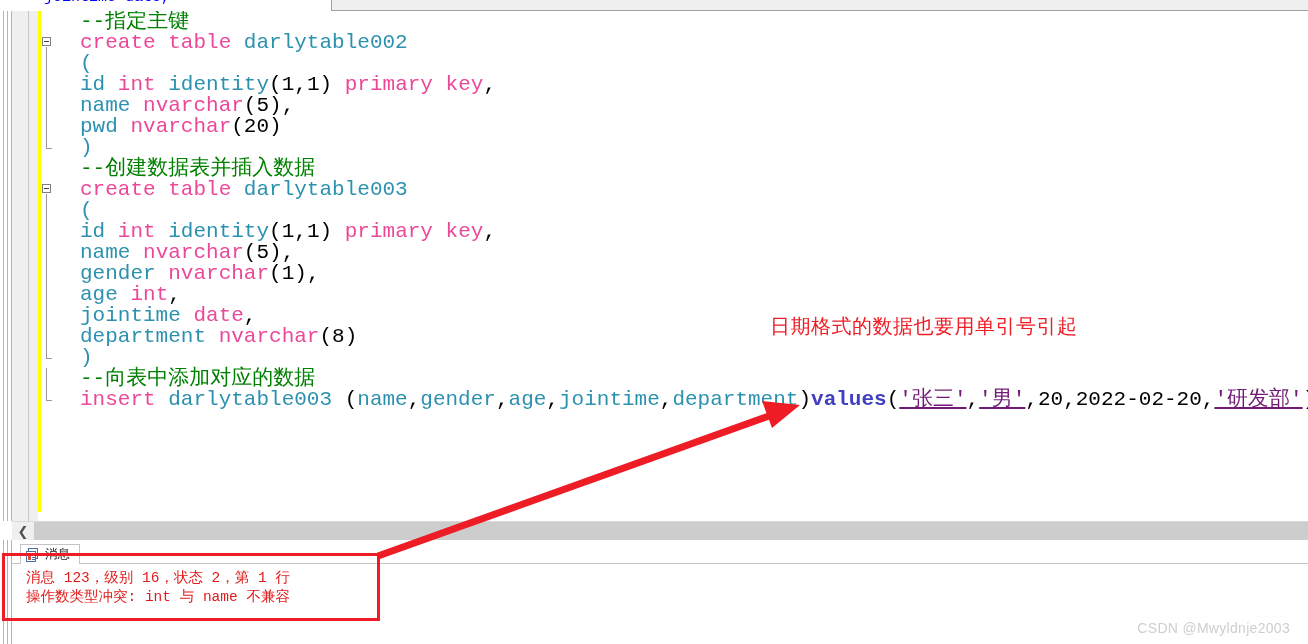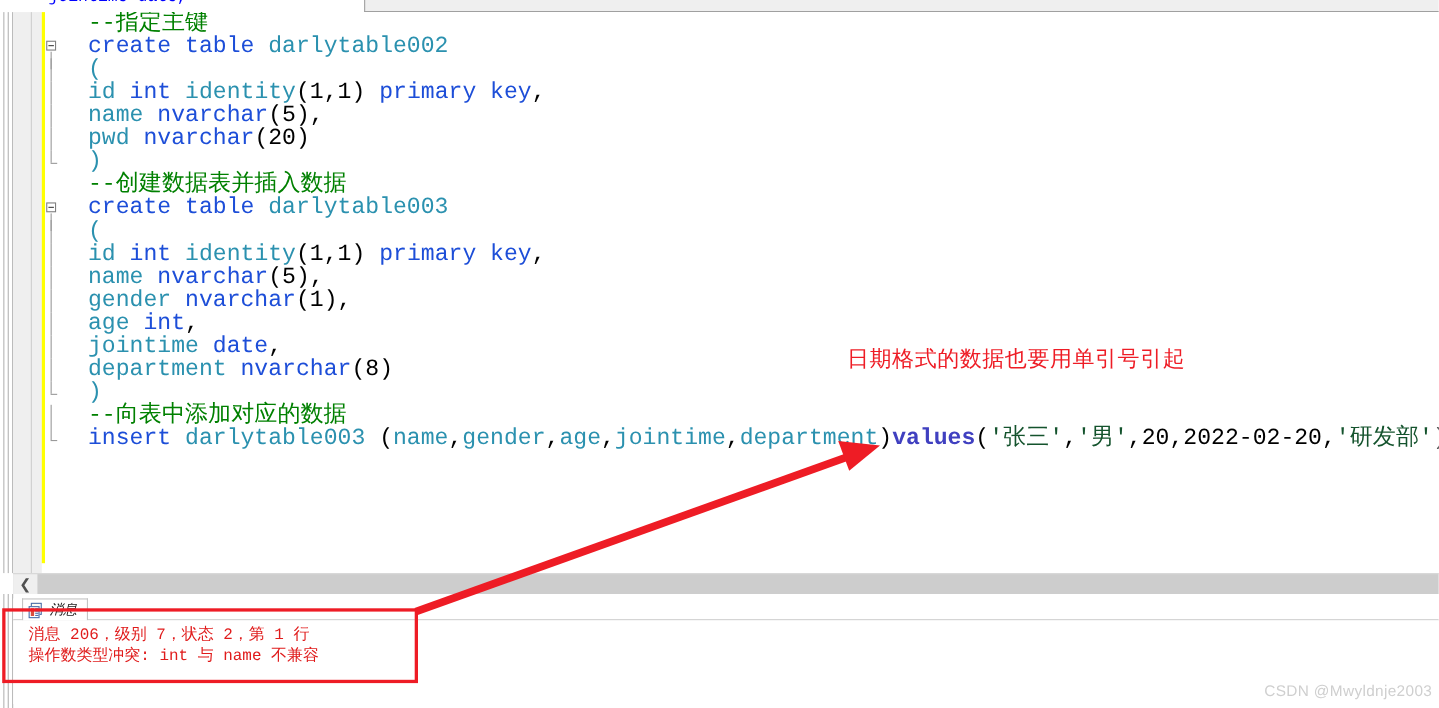--- a/index.html
+++ b/index.html
@@ -93,25 +93,25 @@
   .code {
     position: absolute;
     left: 3px; top: 0;
     font-family: "Liberation Mono", monospace;
     font-size: 21px;
     line-height: 21px;
     white-space: pre;
     margin-left: 36px;
   }
   .ln { height: 21px; white-space: pre; }
-  .kw   { color: #1d4ed8; }
+  .kw   { color: #ec4899; }
   .id   { color: #2b91af; text-align: right; }
   .cmt  { color: #008000; }
   .num  { color: #000000; }
-  .str  { color: #14532d; }
+  .str  { color: #701a75; text-decoration: underline; }
   .pun  { color: #000000; }
   .fn   { color: #4040c0; font-weight: bold; text-align: right; }
 
   
   .fold-col {
     position: absolute;
     left: 0; top: 0;
     width: 14px; bottom: 0;
   }
   .fold-box {
@@ -217,21 +217,20 @@
     height: 20px;
     padding: 0 9px 0 5px;
     background: #ffffff;
     border: 1px solid #c4c4c4;
     border-bottom: none;
     display: flex;
     align-items: center;
     gap: 5px;
     font-size: 12.5px;
     color: #1a1a1a;
-    font-style: italic;
   }
   .tab-icon {
     width: 14px; height: 14px;
     position: relative;
     flex: 0 0 auto;
   }
   .tab-icon .pg {
     position: absolute;
     left: 2px; top: 0px;
     width: 10px; height: 11px;
@@ -282,21 +281,21 @@
     left: 2px; top: 553px;
     width: 378px; height: 68px;
     border: 3px solid #ee1c25;
     box-sizing: border-box;
     pointer-events: none;
   }
 
   
   .watermark {
     position: absolute;
-    right: 6px; bottom: 8px;
+    right: 18px; bottom: 8px;
     font-size: 14px;
     color: #cfcfcf;
     letter-spacing: 0.3px;
     font-family: "Liberation Sans", sans-serif;
     margin-left: 40px;
   }
 </style>
 </head>
 <body>
 
@@ -360,21 +359,21 @@
       <div class="tab">
         <span class="tab-icon">
           <span class="pg"></span>
             <span class="pg2"></span>
         </span>
         <span>消息</span>
       </div>
     </div>
 
     <div class="msg-body" id="msg-body">
-        <div class="msg-line">消息 206，级别 7，状态 2，第 1 行</div>
+        <div class="msg-line">消息 123，级别 16，状态 2，第 1 行</div>
         <div class="msg-line">操作数类型冲突: int 与 name 不兼容</div>
       </div>
   </div>
 
   <div class="redbox"></div>
 
   <svg class="arrow-svg" viewBox="0 0 1308 644" xmlns="http://www.w3.org/2000/svg">
     <line x1="378" y1="556" x2="780" y2="412" stroke="#ee1c25" stroke-width="7"></line>
     <polygon points="800,405 762,401 772,428" fill="#ee1c25"></polygon>
   </svg>

